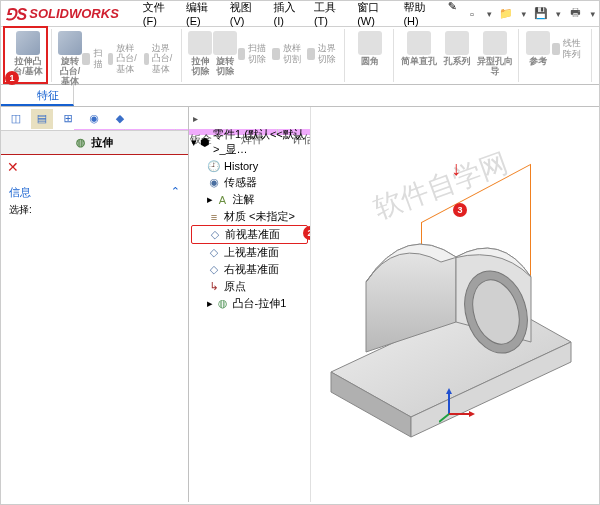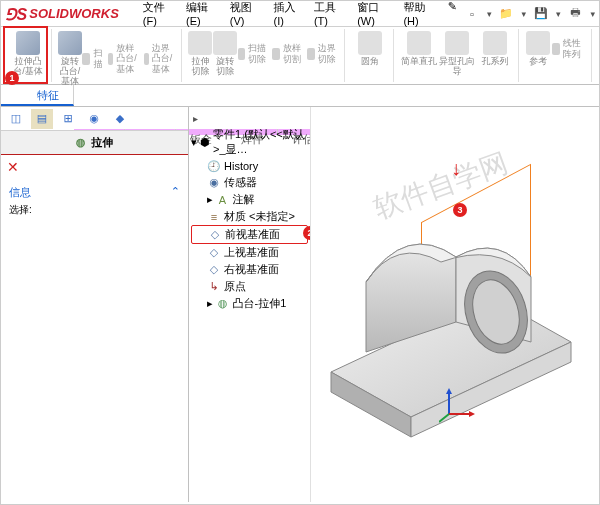--- a/index.html
+++ b/index.html
@@ -9,21 +9,21 @@
     .logo { color: #d02030; font-weight: bold; font-style: italic; font-size: 13px; margin-right: 18px; display: flex; align-items: center; }
     .logo-s { color: #d02030; font-size: 16px; margin-right: 2px; }
     .menu { display: flex; gap: 2px; }
     .menu-item { padding: 2px 6px; cursor: pointer; font-size: 11px; }
     .title-right { margin-left: auto; display: flex; gap: 6px; align-items: center; }
     .tr-icon { width: 18px; height: 18px; display: flex; align-items: center; justify-content: center; color: #555; cursor: pointer; }
     .tr-dd { font-size: 9px; color: #555; }
 
     .ribbon { height: 58px; border-bottom: 1px solid #c0c0c0; display: flex; padding: 2px 4px; gap: 2px; position: relative; }
     .rb-group { display: flex; flex-direction: column; align-items: center; padding: 2px 4px; border-right: 1px solid #e0e0e0; color: #888; }
-    .rb-big { width: 38px; display: flex; flex-direction: column; align-items: center; font-size: 9px; line-height: 1.1; text-align: center; }
+    .rb-big { width: 38px; display: flex; flex-direction: column; align-items: center; font-size: 9px; line-height: 1.1; text-align: center; font-weight: bold; }
     .rb-big-row { display: flex; }
     .rb-icon { width: 24px; height: 24px; background: #e0e0e0; border-radius: 3px; margin-bottom: 2px; position: relative; }
     .rb-icon.cube { background: linear-gradient(135deg, #b8c4d4, #8fa0b8); }
     .rb-stack { display: flex; flex-direction: row; gap: 2px; font-size: 9px; line-height: 1.2; }
     .rb-small { display: flex; align-items: center; gap: 3px; color: #999; }
     .rb-small-ic { width: 12px; height: 12px; background: #d0d0d0; border-radius: 2px; }
     .rb-highlight { position: absolute; border: 2px solid #e02020; pointer-events: none; }
     .badge { position: absolute; width: 14px; height: 14px; border-radius: 50%; background: #e02020; color: #fff; font-size: 9px; display: flex; align-items: center; justify-content: center; font-weight: bold; }
 
     .tab-strip { height: 22px; display: flex; border-bottom: 1px solid #c0c0c0; }
@@ -161,25 +161,25 @@
     </div>
   </div>
   <div class="rb-group">
     <div class="rb-big-row">
       <div class="rb-big">
         <div class="rb-icon"></div>
         <span>简单直孔</span>
       </div>
       <div class="rb-big">
         <div class="rb-icon"></div>
+        <span>孔系列</span>
+      </div>
+      <div class="rb-big">
+        <div class="rb-icon"></div>
         <span>异型孔向导</span>
-      </div>
-      <div class="rb-big">
-        <div class="rb-icon"></div>
-        <span>孔系列</span>
       </div>
     </div>
   </div>
   <div class="rb-group">
     <div class="rb-big-row">
       <div class="rb-big">
         <div class="rb-icon"></div>
         <span>参考</span>
       </div>
       <div class="rb-stack">

